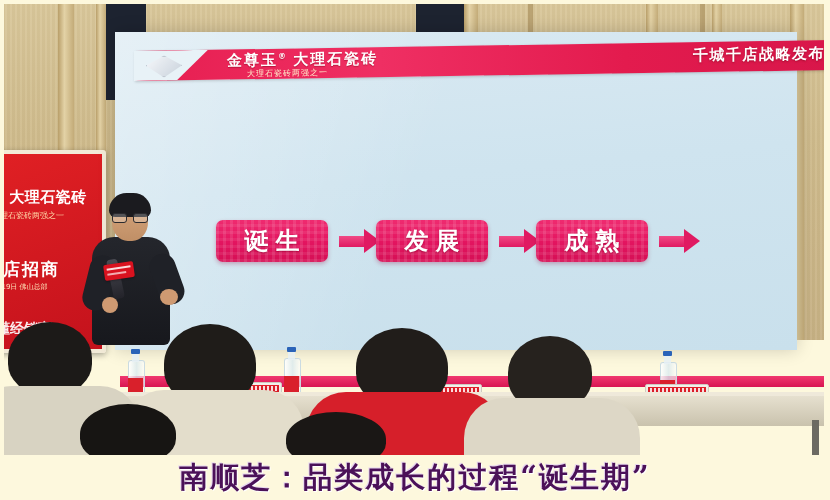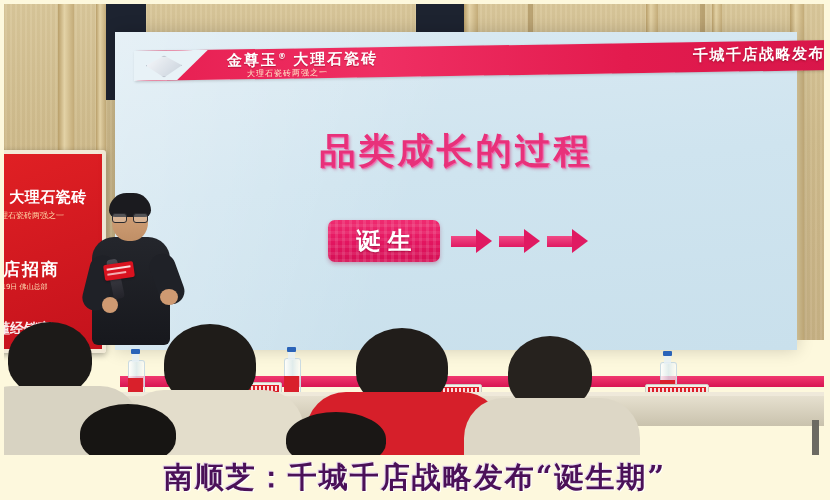--- a/index.html
+++ b/index.html
@@ -201,31 +201,36 @@
           <div class="dia"></div>
         </div>
         <div class="brand">
           <span>金尊玉</span><span class="sup">®</span>
           <span>大理石瓷砖</span>
         </div>
         <div class="brand-sub">大理石瓷砖两强之一</div>
         <div class="slogan">千城千店战略发布</div>
       </div>
 
-      <div class="slide-title">品类成长的过程</div>
 
       <div class="row row1">
         <div class="cell white">
             <span>诞生</span>
           </div>
         <div class="arrow">
             <i></i>
           </div>
+        <div class="cell white">
+            <span>发展</span>
+          </div>
         <div class="arrow">
             <i></i>
+          </div>
+        <div class="cell white">
+            <span>成熟</span>
           </div>
         <div class="arrow">
             <i></i>
           </div>
       </div>
 
     </div>
 
     <div class="presenter">
       <div class="p-body"></div>
@@ -293,18 +298,18 @@
 
     <div class="head" style="left:508px;top:336px;width:84px;height:74px;background:#26221e;"></div>
     <div class="shoulder" style="left:464px;top:398px;width:176px;height:62px;background:#ddd7c6;"></div>
 
     <div class="head" style="left:80px;top:404px;width:96px;height:60px;background:#171513;"></div>
     <div class="head" style="left:286px;top:412px;width:100px;height:54px;background:#1a1715;"></div>
 
   </div>
 
   <div class="captionband"></div>
-  <div class="caption">南顺芝：千城千店战略发布“诞生期”</div>
+  <div class="caption">南顺芝：品类成长的过程“诞生期”</div>
 
   <div class="framestrip-l"></div>
   <div class="framestrip-r"></div>
   <div class="framestrip-t"></div>
 </div>
 
 </body></html>

